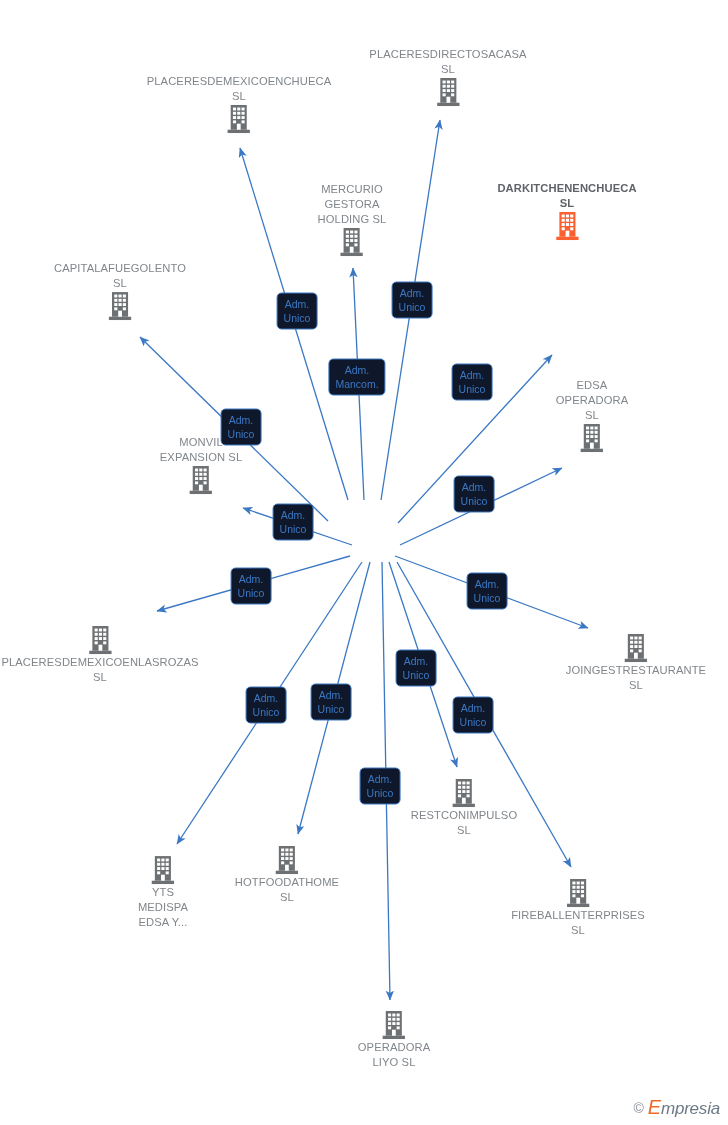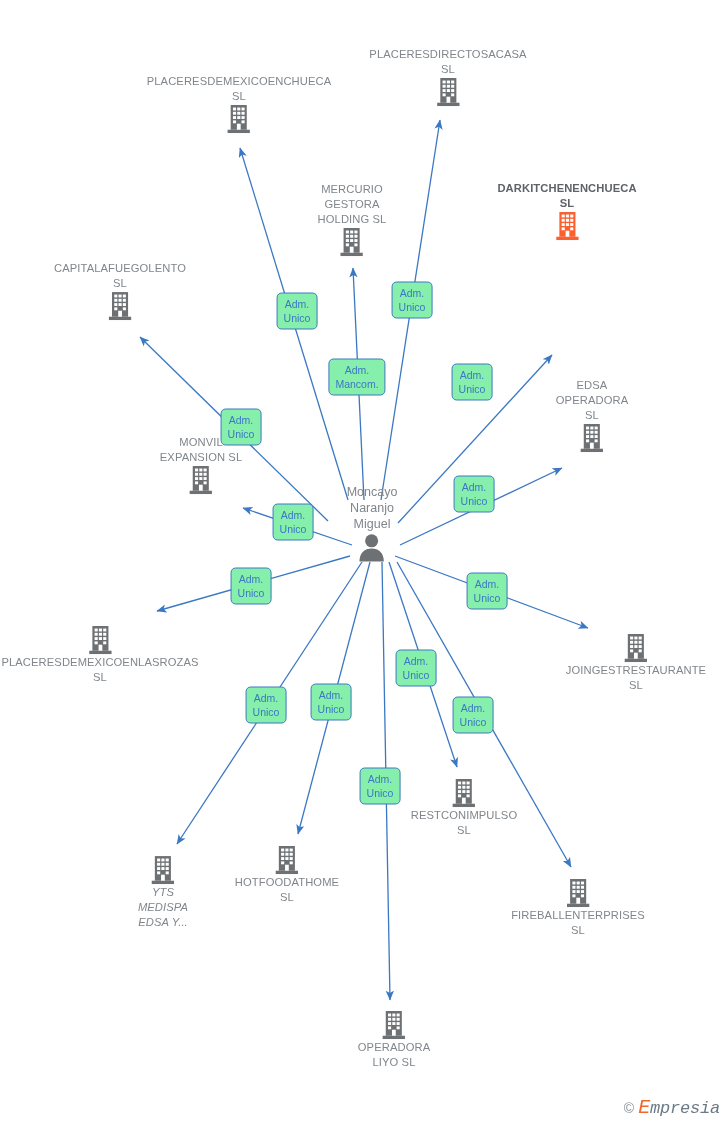--- a/index.html
+++ b/index.html
@@ -51,21 +51,21 @@
     text-align: center;
   }
   .person-label {
     font-size: 12.5px;
     line-height: 16px;
     color: #80868b;
   }
   .edge-chip {
     position: absolute;
     transform: translate(-50%, -50%);
-    background: #86efac;
+    background: #0f172a;
     border: 1.3px solid #3b78c3;
     border-radius: 5px;
     color: #3b78c3;
     font-size: 10.5px;
     line-height: 14px;
     padding: 3px 6px 4px 6px;
     text-align: center;
     white-space: nowrap;
     box-sizing: border-box;
   }
@@ -76,21 +76,21 @@
     bottom: 6px;
     display: flex;
     align-items: center;
     gap: 4px;
   }
   .wm-c {
     font-size: 14px;
     color: #8a8f94;
   }
   .wm-text {
-    font-family: Liberation Mono, monospace;
+    font-family: Liberation Sans, sans-serif;
     font-style: italic;
     font-size: 17px;
     color: #6b7a86;
     letter-spacing: -0.2px;
   }
   .wm-text .wm-e {
     color: #ef6a29;
     font-size: 20px;
   }
 </style>
@@ -339,21 +339,21 @@
           <rect x="14.6" y="11.3" width="2.9" height="2.7" fill="#ffffff"></rect>
           <rect x="6.6" y="15.3" width="2.9" height="2.7" fill="#ffffff"></rect>
           <rect x="14.6" y="15.3" width="2.9" height="2.7" fill="#ffffff"></rect>
           <rect x="10.3" y="18.4" width="3.5" height="5.6" fill="#ffffff"></rect>
         </svg>
         <div class="node-label">
           <div>RESTCONIMPULSO</div>
           <div>SL</div>
         </div>
       </div>
-      <div class="node" style="left: 163px; top: 855px; font-style: italic;">
+      <div class="node" style="left: 163px; top: 855px;">
         <svg viewBox="0 0 24 28" width="26" height="30" class="node-icon">
           <path d="M4.5 1 H19.5 V24 H4.5 Z" fill="#6e7173"></path>
           <rect x="1.6" y="24" width="20.8" height="3.1" fill="#6e7173"></rect>
           <rect x="6.6" y="3.3" width="2.9" height="2.7" fill="#ffffff"></rect>
           <rect x="10.6" y="3.3" width="2.9" height="2.7" fill="#ffffff"></rect>
           <rect x="14.6" y="3.3" width="2.9" height="2.7" fill="#ffffff"></rect>
           <rect x="6.6" y="7.3" width="2.9" height="2.7" fill="#ffffff"></rect>
           <rect x="10.6" y="7.3" width="2.9" height="2.7" fill="#ffffff"></rect>
           <rect x="14.6" y="7.3" width="2.9" height="2.7" fill="#ffffff"></rect>
           <rect x="6.6" y="11.3" width="2.9" height="2.7" fill="#ffffff"></rect>
@@ -488,27 +488,19 @@
       <div class="edge-chip" style="left: 416px; top: 668px;">
         <span class="l1">Adm.</span>
         <span class="l2">Unico</span>
       </div>
       <div class="edge-chip" style="left: 473px; top: 715px;">
         <span class="l1">Adm.</span>
         <span class="l2">Unico</span>
       </div>
     </div>
 
-  <div class="person-node" id="person-node" style="left: 372px; top: 484px;"><div class="person-label">
-        <div>Moncayo</div>
-        <div>Naranjo</div>
-        <div>Miguel</div>
-      </div><svg viewBox="0 0 28 28" width="30" height="30">
-        <circle cx="14" cy="8.2" r="6.1" fill="#6e7173"></circle>
-        <path d="M2.6 27.5 C2.6 19.4 7.6 15.4 14 15.4 C20.4 15.4 25.4 19.4 25.4 27.5 Z" fill="#6e7173"></path>
-      </svg></div>
 
   <div class="watermark">
     <span class="wm-c">©</span>
     <span class="wm-text"><span class="wm-e">E</span><span>mpresia</span></span>
   </div>
 
 </div>
 
 </body></html>

